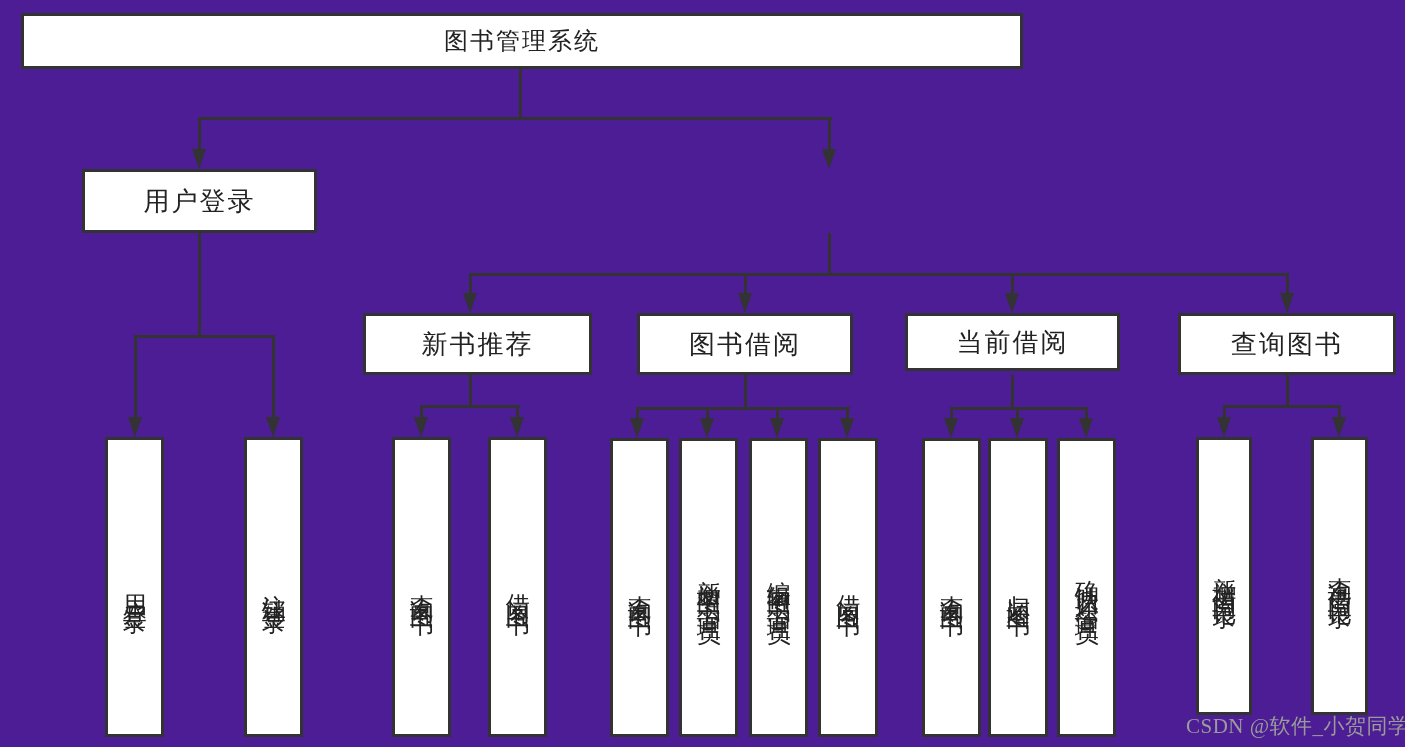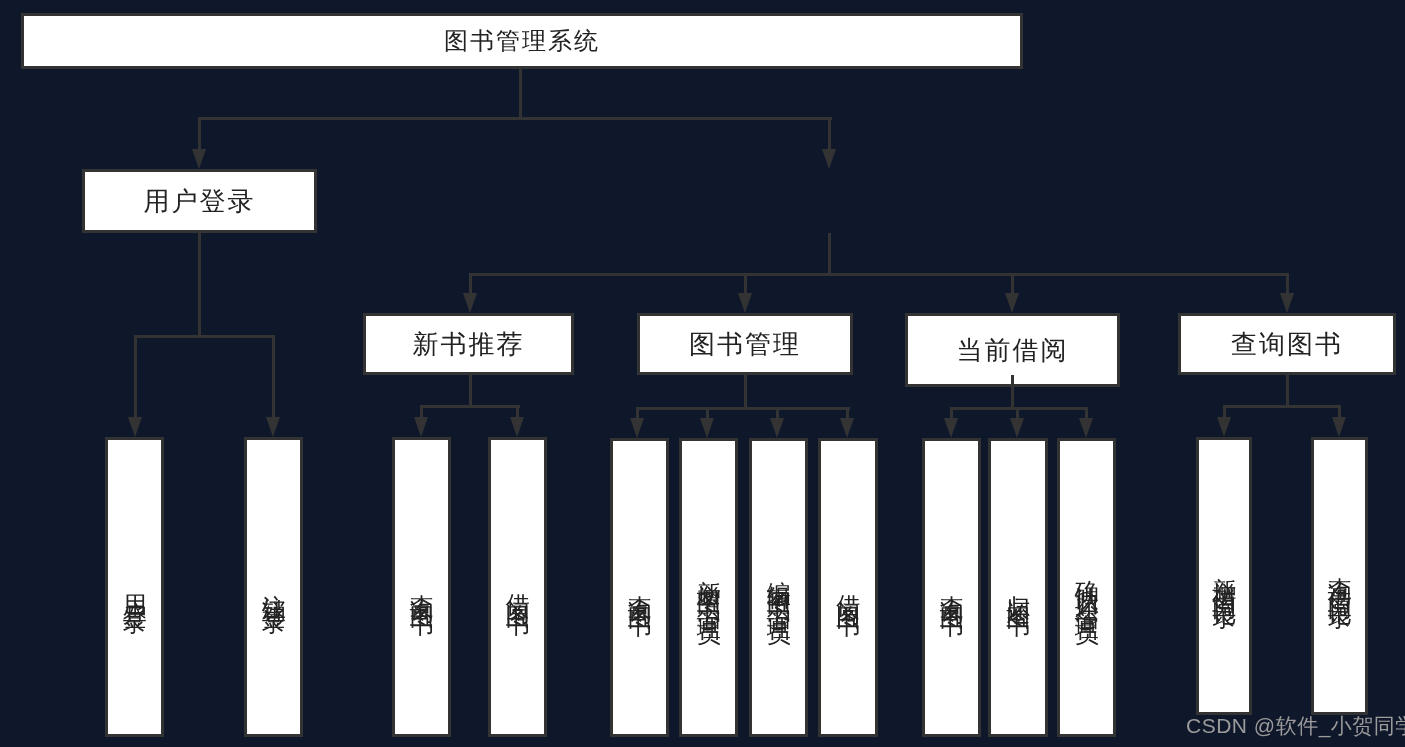--- a/index.html
+++ b/index.html
@@ -1,19 +1,19 @@
 <!DOCTYPE html>
 <html><head>
 <meta charset="utf-8">
 <style>
   * { margin:0; padding:0; box-sizing:border-box; }
   html,body { background:#ffffff; }
   #stage {
-    position:relative; width:1405px; height:747px; background:#0f172a;
-    font-family:Liberation Sans, sans-serif; color:#222222;
+    position:relative; width:1405px; height:747px; background:#4c1d95;
+    font-family:Liberation Serif, serif; color:#222222;
     overflow:hidden;
   }
   .box {
     position:absolute; border:3px solid #333333; background:#ffffff;
     display:flex; align-items:center; justify-content:center;
     color:#222222; text-align:center;
   }
   .hbox { font-size:26px; letter-spacing:2px; }
   .vbox {
     writing-mode:vertical-rl; text-orientation:mixed;
@@ -32,23 +32,23 @@
 </style>
 </head>
 <body>
 
 <div id="stage">
 
   <div class="box hbox" style="left:21px;top:13px;width:1002px;height:56px;font-size:24px">图书管理系统</div>
 
   <div class="box hbox" style="left:82px;top:169px;width:235px;height:64px">用户登录</div>
 
-  <div class="box hbox" style="left:363px;top:313px;width:211px;height:62px">新书推荐</div>
-  <div class="box hbox" style="left:637px;top:313px;width:216px;height:62px">图书管理</div>
-  <div class="box hbox" style="left:905px;top:313px;width:215px;height:74px">当前借阅</div>
+  <div class="box hbox" style="left:363px;top:313px;width:229px;height:62px">新书推荐</div>
+  <div class="box hbox" style="left:637px;top:313px;width:216px;height:62px">图书借阅</div>
+  <div class="box hbox" style="left:905px;top:313px;width:215px;height:58px">当前借阅</div>
   <div class="box hbox" style="left:1178px;top:313px;width:218px;height:62px">查询图书</div>
 
   <div class="box vbox" style="left:105px;top:437px;width:59px;height:300px">用户登录</div>
   <div class="box vbox" style="left:244px;top:437px;width:59px;height:300px">注销登录</div>
 
   <div class="box vbox" style="left:392px;top:437px;width:59px;height:300px">查询图书</div>
   <div class="box vbox" style="left:488px;top:437px;width:59px;height:300px">借阅图书</div>
 
   <div class="box vbox" style="left:610px;top:438px;width:59px;height:299px">查询图书</div>
   <div class="box vbox" style="left:679px;top:438px;width:59px;height:299px">新增图书（管理员）</div>

